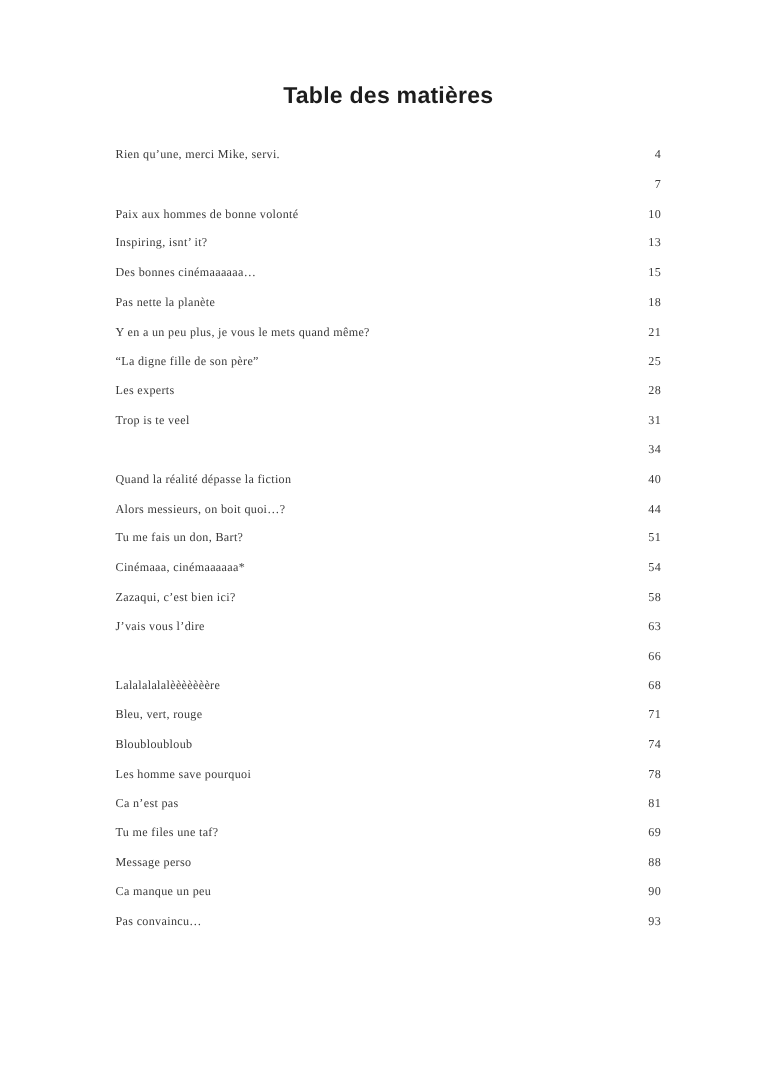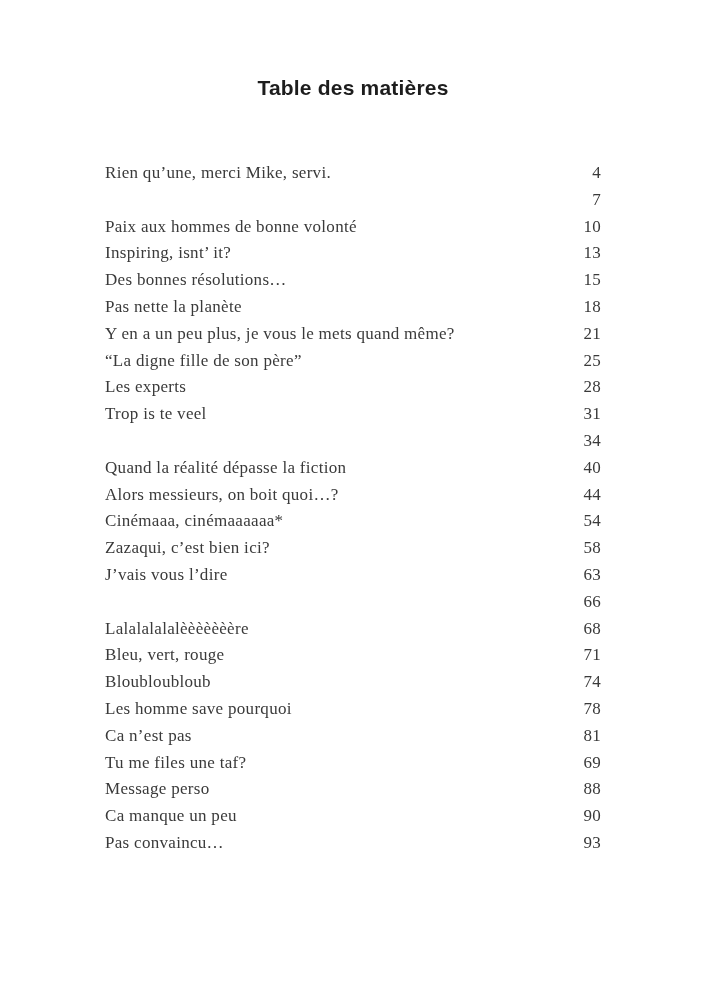--- a/index.html
+++ b/index.html
@@ -17,28 +17,28 @@
     background: #ffffff;
     padding: 76px 108px 0 105px;
   }
   .title {
     font-family: "Liberation Sans", sans-serif;
     font-size: 21px;
     font-weight: 600;
     color: #1d1d1d;
     text-align: center;
     letter-spacing: 0.2px;
-    margin-bottom: 60px;
+    margin-bottom: 28px;
   }
   .toc { width: 100%; }
   .toc-row {
     display: flex;
     align-items: flex-start;
     height: 26.8px;
-    font-size: 17px;
+    font-size: 11px;
     gap: 39px;
   }
   .toc-label {
     white-space: nowrap;
     line-height: 26.8px;
     letter-spacing: 0.3px;
   }
   .toc-leader {
     flex: 1 1 auto;
     min-width: 12px;
@@ -78,21 +78,21 @@
     <span class="toc-page">10</span>
   </div>
 
   <div class="toc-row">
     <span class="toc-label">Inspiring, isnt’ it?</span>
     <span class="toc-leader"></span>
     <span class="toc-page">13</span>
   </div>
 
   <div class="toc-row">
-    <span class="toc-label">Des bonnes résolutions…</span>
+    <span class="toc-label">Des bonnes cinémaaaaaa…</span>
     <span class="toc-leader"></span>
     <span class="toc-page">15</span>
   </div>
 
   <div class="toc-row">
     <span class="toc-label">Pas nette la planète</span>
     <span class="toc-leader"></span>
     <span class="toc-page">18</span>
   </div>
 
@@ -131,20 +131,25 @@
     <span class="toc-page">40</span>
   </div>
 
   <div class="toc-row">
     <span class="toc-label">Alors messieurs, on boit quoi…?</span>
     <span class="toc-leader"></span>
     <span class="toc-page">44</span>
   </div>
 
 
+  <div class="toc-row">
+    <span class="toc-label">Tu me fais un don, Bart?</span>
+    <span class="toc-leader"></span>
+    <span class="toc-page">51</span>
+  </div>
 
   <div class="toc-row">
     <span class="toc-label">Cinémaaa, cinémaaaaaa*</span>
     <span class="toc-leader"></span>
     <span class="toc-page">54</span>
   </div>
 
   <div class="toc-row">
     <span class="toc-label">Zazaqui, c’est bien ici?</span>
     <span class="toc-leader"></span>

